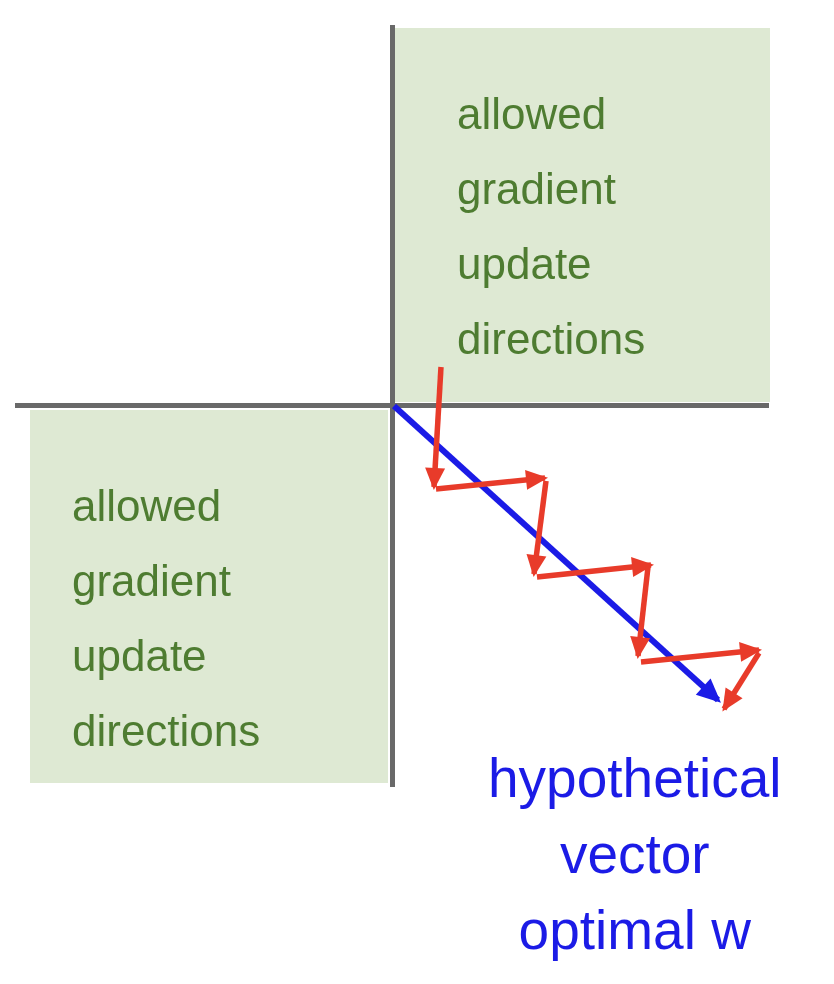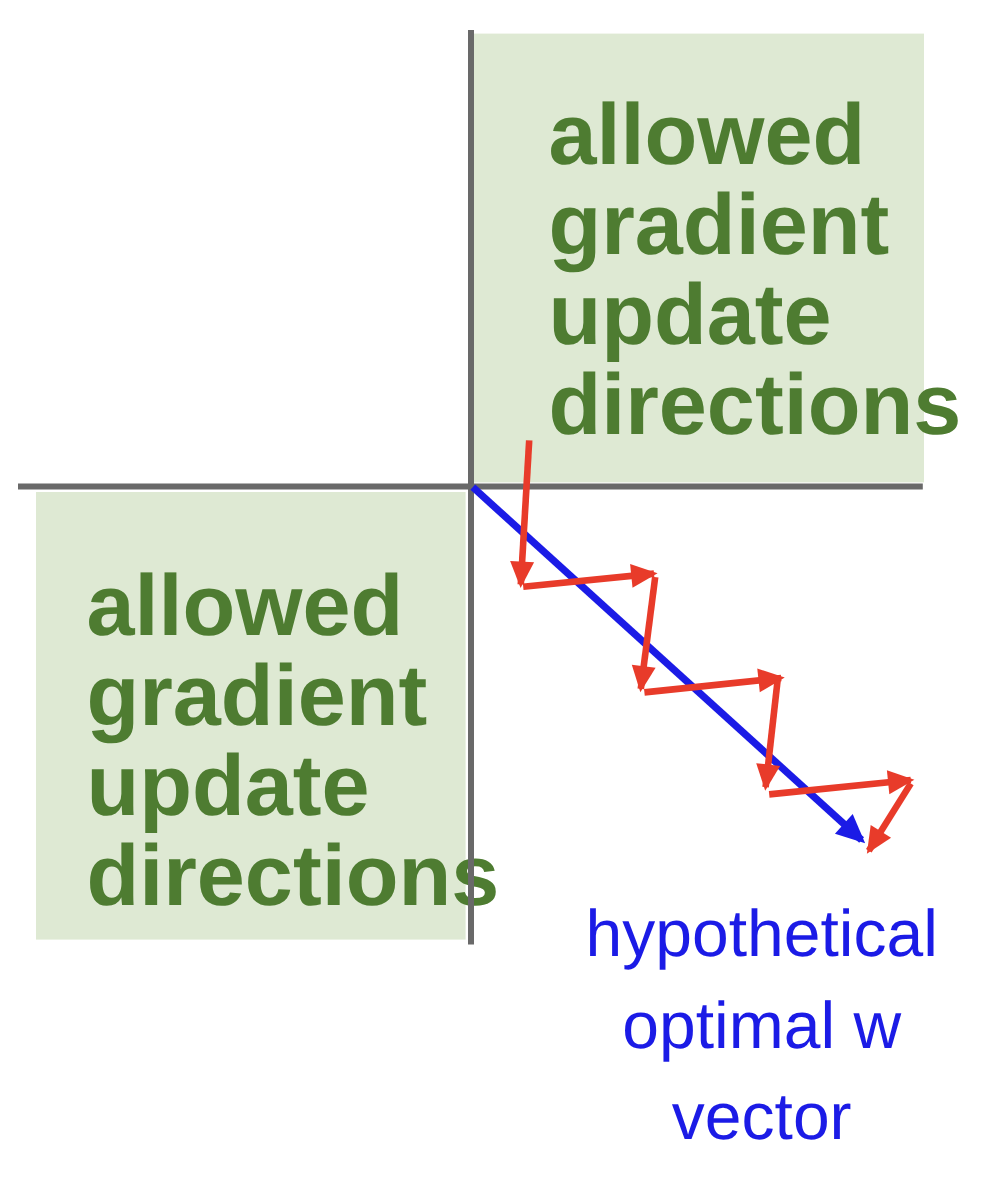--- a/index.html
+++ b/index.html
@@ -13,24 +13,23 @@
   }
   .qbox {
     position: absolute;
     background: var(--box-fill, #dee9d3);
   }
   .qbox.tr { left: 394px; top: 28px;  width: 376px; height: 374px; }
   .qbox.bl { left: 30px;  top: 410px; width: 358px; height: 373px; }
   .qtext {
     position: absolute;
     color: var(--green-text, #4e7c31);
-    font-size: 72px;
+    font-size: 44px;
     line-height: 75px;
     white-space: nowrap;
-    font-weight: bold;
   }
   .qtext.tr { left: 457px; top: 76px;  }
   .qtext.bl { left: 72px;  top: 468px; }
   .caption {
     position: absolute;
     left: 488px; top: 740px;
     color: var(--caption-blue, #1b1be6);
     font-size: 55px;
     line-height: 76px;
     white-space: nowrap;
@@ -85,17 +84,17 @@
       <line class="redline" x1="546" y1="481" x2="534" y2="574" marker-end="url(#mred)"></line>
       <line class="redline" x1="537" y1="577" x2="651" y2="565" marker-end="url(#mred)"></line>
       <line class="redline" x1="648" y1="567" x2="638" y2="656" marker-end="url(#mred)"></line>
       <line class="redline" x1="641" y1="662" x2="759" y2="650" marker-end="url(#mred)"></line>
       <line class="redline" x1="759" y1="653" x2="724" y2="709" marker-end="url(#mred)"></line>
     </g>
   </svg>
 
   <div class="caption">
     <div>hypothetical</div>
+    <div>vector</div>
     <div>optimal w</div>
-    <div>vector</div>
   </div>
 
 </div>
 
 </body></html>

